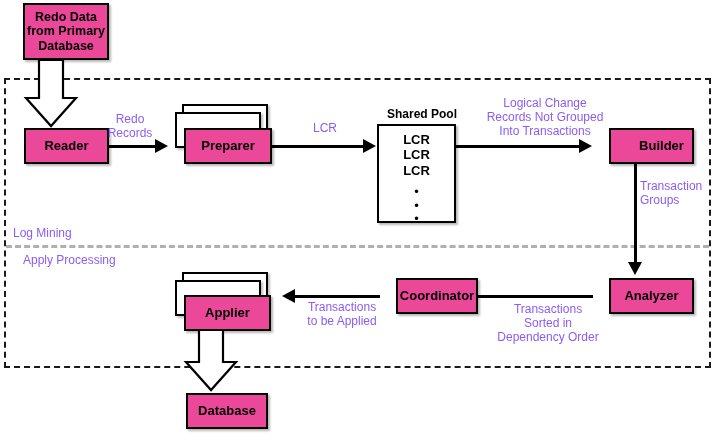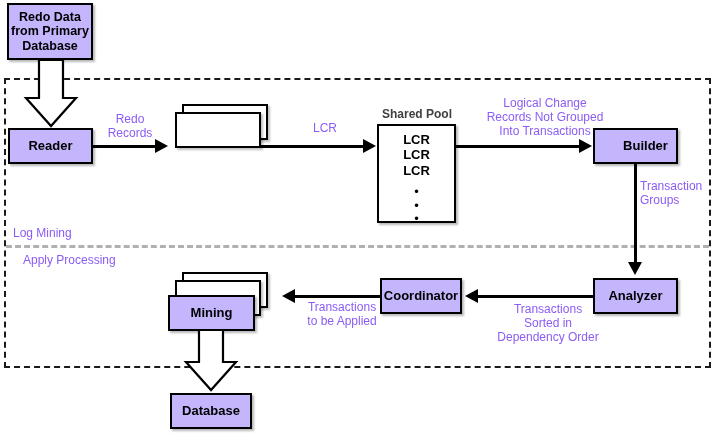--- a/index.html
+++ b/index.html
@@ -26,31 +26,32 @@
     position: absolute;
     height: 0;
     border-top: 3px dashed #b0b0b0;
   }
 
   
   .box {
     position: absolute;
     box-sizing: border-box;
     border: 2px solid #000000;
-    background: #c4b5fd;
+    background: #ec4899;
     display: flex;
     align-items: center;
     justify-content: center;
     text-align: center;
     font-weight: bold;
     font-size: 13px;
     color: #000000;
     line-height: 1.15;
     box-shadow: 2px 2px 2px rgba(0,0,0,0.28);
     z-index: 6;
+    margin-left: 16px;
   }
   .box.multiline { font-size: 12.5px; }
 
   
   .stack-back {
     position: absolute;
     box-sizing: border-box;
     border: 2px solid #000000;
     background: #ffffff;
     box-shadow: 2px 2px 2px rgba(0,0,0,0.25);
@@ -94,22 +95,22 @@
     line-height: 1.16;
     white-space: pre-line;
     z-index: 7;
   }
   .label.bold { font-weight: normal; }
   .label.left { text-align: left; }
   .pool-title {
     position: absolute;
     font-size: 12px;
     font-weight: bold;
-    text-align: center;
-    color: #404040;
+    text-align: right;
+    color: #000000;
     z-index: 7;
   }
 
   
   .conn {
     position: absolute;
     background: #000000;
     z-index: 3;
   }
   .conn.h { height: 3px; }
@@ -167,20 +168,21 @@
 
   <div class="box" style="left:8px; top:128px; width:85px; height:36px;">Reader</div>
 
   <div class="conn h" style="left:93px; top:145px; width:66px;"></div>
   <div class="arrowhead right" style="left:155px; top:139px;"></div>
   <div class="label" style="left:92px; top:113px; width:76px;">Redo
 Records</div>
 
   <div class="stack-back" style="left:182px; top:104px; width:86px; height:36px;"></div>
   <div class="stack-back b2" style="left:175px; top:112px; width:86px; height:36px;"></div>
+  <div class="box" style="left:168px; top:128px; width:88px; height:36px;">Preparer</div>
 
   <div class="conn h" style="left:256px; top:145px; width:110px;"></div>
   <div class="arrowhead right" style="left:363px; top:139px;"></div>
   <div class="label" style="left:290px; top:122px; width:70px;">LCR</div>
 
   <div class="pool-title" style="left:377px; top:107px; width:80px;">Shared Pool</div>
   <div class="pool" style="left:377px; top:124px; width:79px; height:99px;">
     <div class="lcr" style="white-space:pre-line; text-align:center;">LCR
 LCR
 LCR</div>
@@ -212,21 +214,21 @@
 
   <div class="box" style="left:380px; top:278px; width:82px; height:36px;">Coordinator</div>
 
   <div class="conn h" style="left:295px; top:295px; width:85px;"></div>
   <div class="arrowhead left" style="left:282px; top:289px;"></div>
   <div class="label" style="left:288px; top:301px; width:108px;">Transactions
 to be Applied</div>
 
   <div class="stack-back" style="left:182px; top:272px; width:86px; height:36px;"></div>
   <div class="stack-back b2" style="left:175px; top:280px; width:86px; height:36px;"></div>
-  <div class="box" style="left:168px; top:295px; width:87px; height:36px;">Mining</div>
+  <div class="box" style="left:168px; top:295px; width:87px; height:36px;">Applier</div>
 
   <div class="blockarrow" style="left:184px; top:330px;">
     <svg width="56" height="62" viewBox="0 0 56 62">
       <polygon points="15,0 39,0 39,32 52,32 27,60 2,32 15,32" fill="#ffffff" stroke="#000000" stroke-width="2.2" stroke-linejoin="miter"></polygon>
     </svg>
   </div>
 
   <div class="box" style="left:170px; top:393px; width:82px; height:36px;">Database</div>
 
 </div>

